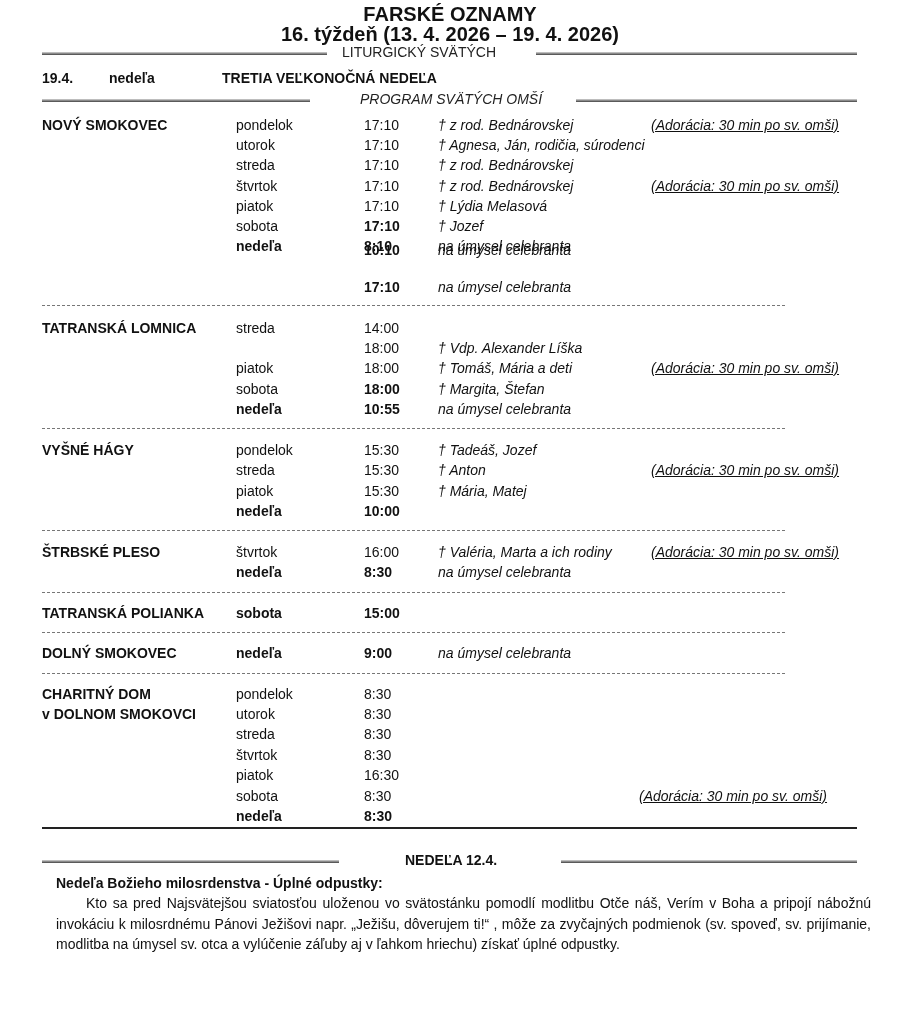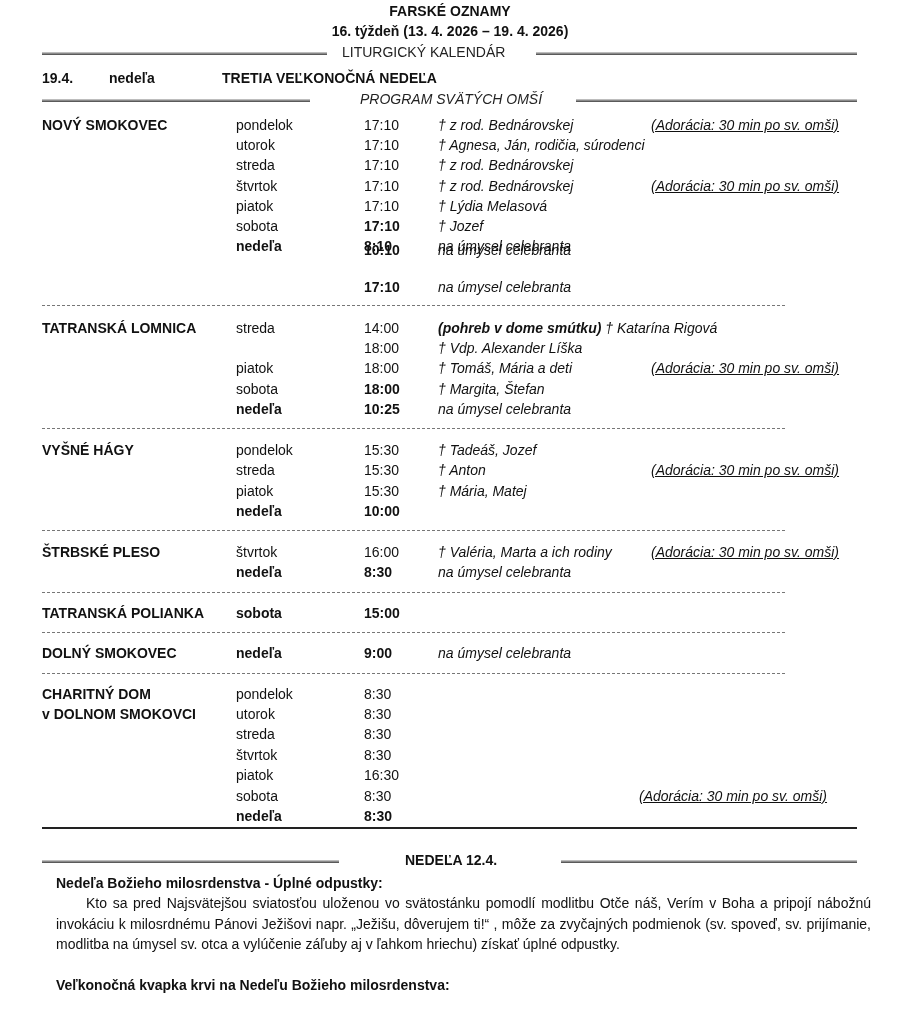--- a/index.html
+++ b/index.html
@@ -1,21 +1,21 @@
 <!DOCTYPE html>
 <html><head>
 <meta charset="utf-8">
 <style>
   html, body { margin: 0; padding: 0; background: #ffffff; }
   body {
     width: 900px; height: 1014px; overflow: hidden; position: relative;
     font-family: "Liberation Sans", sans-serif; color: #111; font-size: 14px;
   }
   .page { position: absolute; left: 0; top: 0; width: 900px; height: 1014px; }
-  .title { position: absolute; left: 0; width: 900px; text-align: center; font-weight: bold; font-size: 14px; }
+  .title { position: absolute; left: 0; width: 900px; text-align: center; font-weight: bold; font-size: 20px; }
   .hdr-row { position: absolute; left: 42px; width: 815px; height: 14px; }
   .hdr-line { position: absolute; top: 5px; height: 3px; background: #8a8a8a; border-top: 1px solid #bdbdbd; border-bottom: 1px solid #5a5a5a; box-sizing: border-box; }
   .hdr-label { position: absolute; top: -3px; font-size: 14px; color: #222; }
   .lit-row { position: absolute; top: 70px; left: 42px; font-weight: bold; font-size: 14px; }
   .lit-row span { position: absolute; white-space: nowrap; }
   .row { position: absolute; height: 20px; font-size: 14px; line-height: 20px; white-space: nowrap; }
   .loc { position: absolute; left: 42px; font-weight: bold; line-height: 20px; }
   .day { position: absolute; left: 236px; }
   .time { position: absolute; left: 364px; }
   .intent { position: absolute; left: 438px; font-style: italic; }
@@ -32,21 +32,21 @@
 </head>
 <body>
 
 <div class="page">
 
   <div class="title" style="top:3px;">FARSKÉ OZNAMY</div>
   <div class="title" style="top:23px;">16. týždeň (13. 4. 2026 – 19. 4. 2026)</div>
 
   <div class="hdr-row" style="top:47px;">
     <div class="hdr-line" style="left:0; width:285px;"></div>
-    <div class="hdr-label" style="left:300px;">LITURGICKÝ KALENDÁR</div>
+    <div class="hdr-label" style="left:300px;">LITURGICKÝ SVÄTÝCH</div>
     <div class="hdr-line" style="left:494px; width:321px;"></div>
   </div>
 
   <div class="lit-row">
     <span style="left:0;">19.4.</span>
     <span style="left:67px;">nedeľa</span>
     <span style="left:180px;">TRETIA VEĽKONOČNÁ NEDEĽA</span>
   </div>
 
   <div class="hdr-row" style="top:94px;">
@@ -103,43 +103,39 @@
       <span class="intent">na úmysel celebranta</span>
     </div>
   </div>
   <div class="dash-sep" style="top:305px;"></div>
 
   <div>
     <div class="loc" style="top:318px;">TATRANSKÁ LOMNICA</div>
     <div class="row" style="top:318px; left:0; width:900px;">
       <span class="day">streda</span>
       <span class="time">14:00</span>
-      <span class="intent">
-        <span class="bi">(pohreb v dome smútku)</span>
-        <span>† Katarína Rigová</span>
-      </span>
     </div>
     <div class="row" style="top:338px; left:0; width:900px;">
       <span class="time">18:00</span>
       <span class="intent">† Vdp. Alexander Líška</span>
     </div>
     <div class="row" style="top:358px; left:0; width:900px;">
       <span class="day">piatok</span>
       <span class="time">18:00</span>
       <span class="intent">†  Tomáš, Mária a deti</span>
       <span class="adoration" style="left:651px;">(Adorácia: 30 min po sv. omši)</span>
     </div>
     <div class="row" style="top:379px; left:0; width:900px;">
       <span class="day">sobota</span>
       <span class="time bold">18:00</span>
       <span class="intent">† Margita, Štefan</span>
     </div>
     <div class="row" style="top:399px; left:0; width:900px;">
       <span class="day bold">nedeľa</span>
-      <span class="time bold">10:25</span>
+      <span class="time bold">10:55</span>
       <span class="intent">na úmysel celebranta</span>
     </div>
   </div>
   <div class="dash-sep" style="top:428px;"></div>
 
   <div>
     <div class="loc" style="top:440px;">VYŠNÉ HÁGY</div>
     <div class="row" style="top:440px; left:0; width:900px;">
       <span class="day">pondelok</span>
       <span class="time">15:30</span>
@@ -237,17 +233,14 @@
     <div class="hdr-line" style="left:0; width:297px;"></div>
     <div class="hdr-label" style="left:363px; font-weight:bold; color:#111;">NEDEĽA 12.4.</div>
     <div class="hdr-line" style="left:519px; width:296px;"></div>
   </div>
 
   <div class="section" style="top:875px;">
     <div class="sec-title">Nedeľa Božieho milosrdenstva - Úplné odpustky:</div>
     <p class="para" style="margin-top:2px;">Kto sa pred Najsvätejšou sviatosťou uloženou vo svätostánku pomodlí modlitbu Otče náš, Verím v Boha a pripojí nábožnú invokáciu k milosrdnému Pánovi Ježišovi napr. „Ježišu, dôverujem ti!“ , môže za zvyčajných podmienok (sv. spoveď, sv. prijímanie, modlitba na úmysel sv. otca a vylúčenie záľuby aj v ľahkom hriechu) získať úplné odpustky.</p>
   </div>
 
-  <div class="section" style="top:977px;">
-    <div class="sec-title">Veľkonočná kvapka krvi na Nedeľu Božieho milosrdenstva:</div>
-  </div>
 
 </div>
 
 </body></html>

